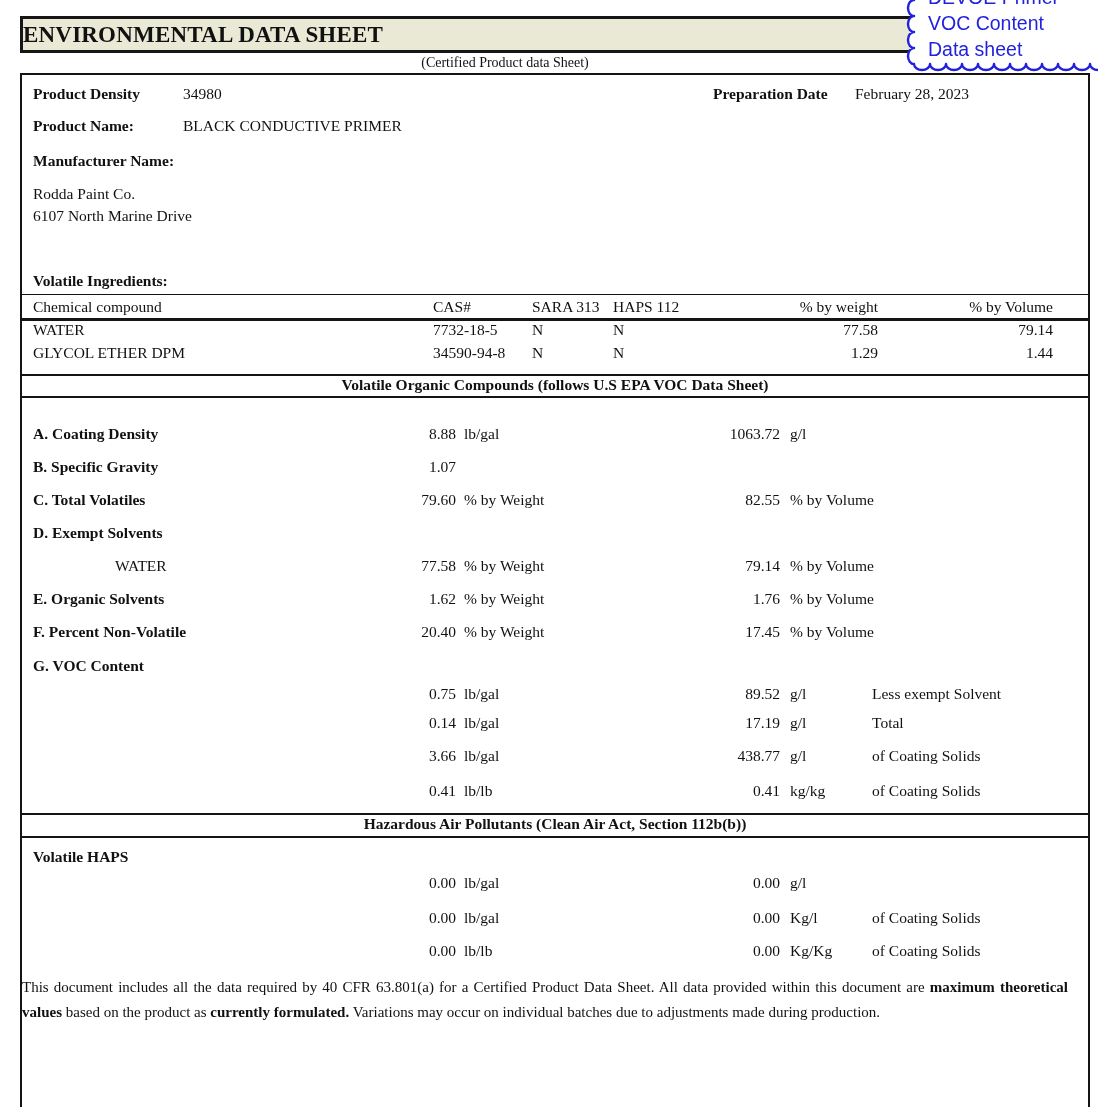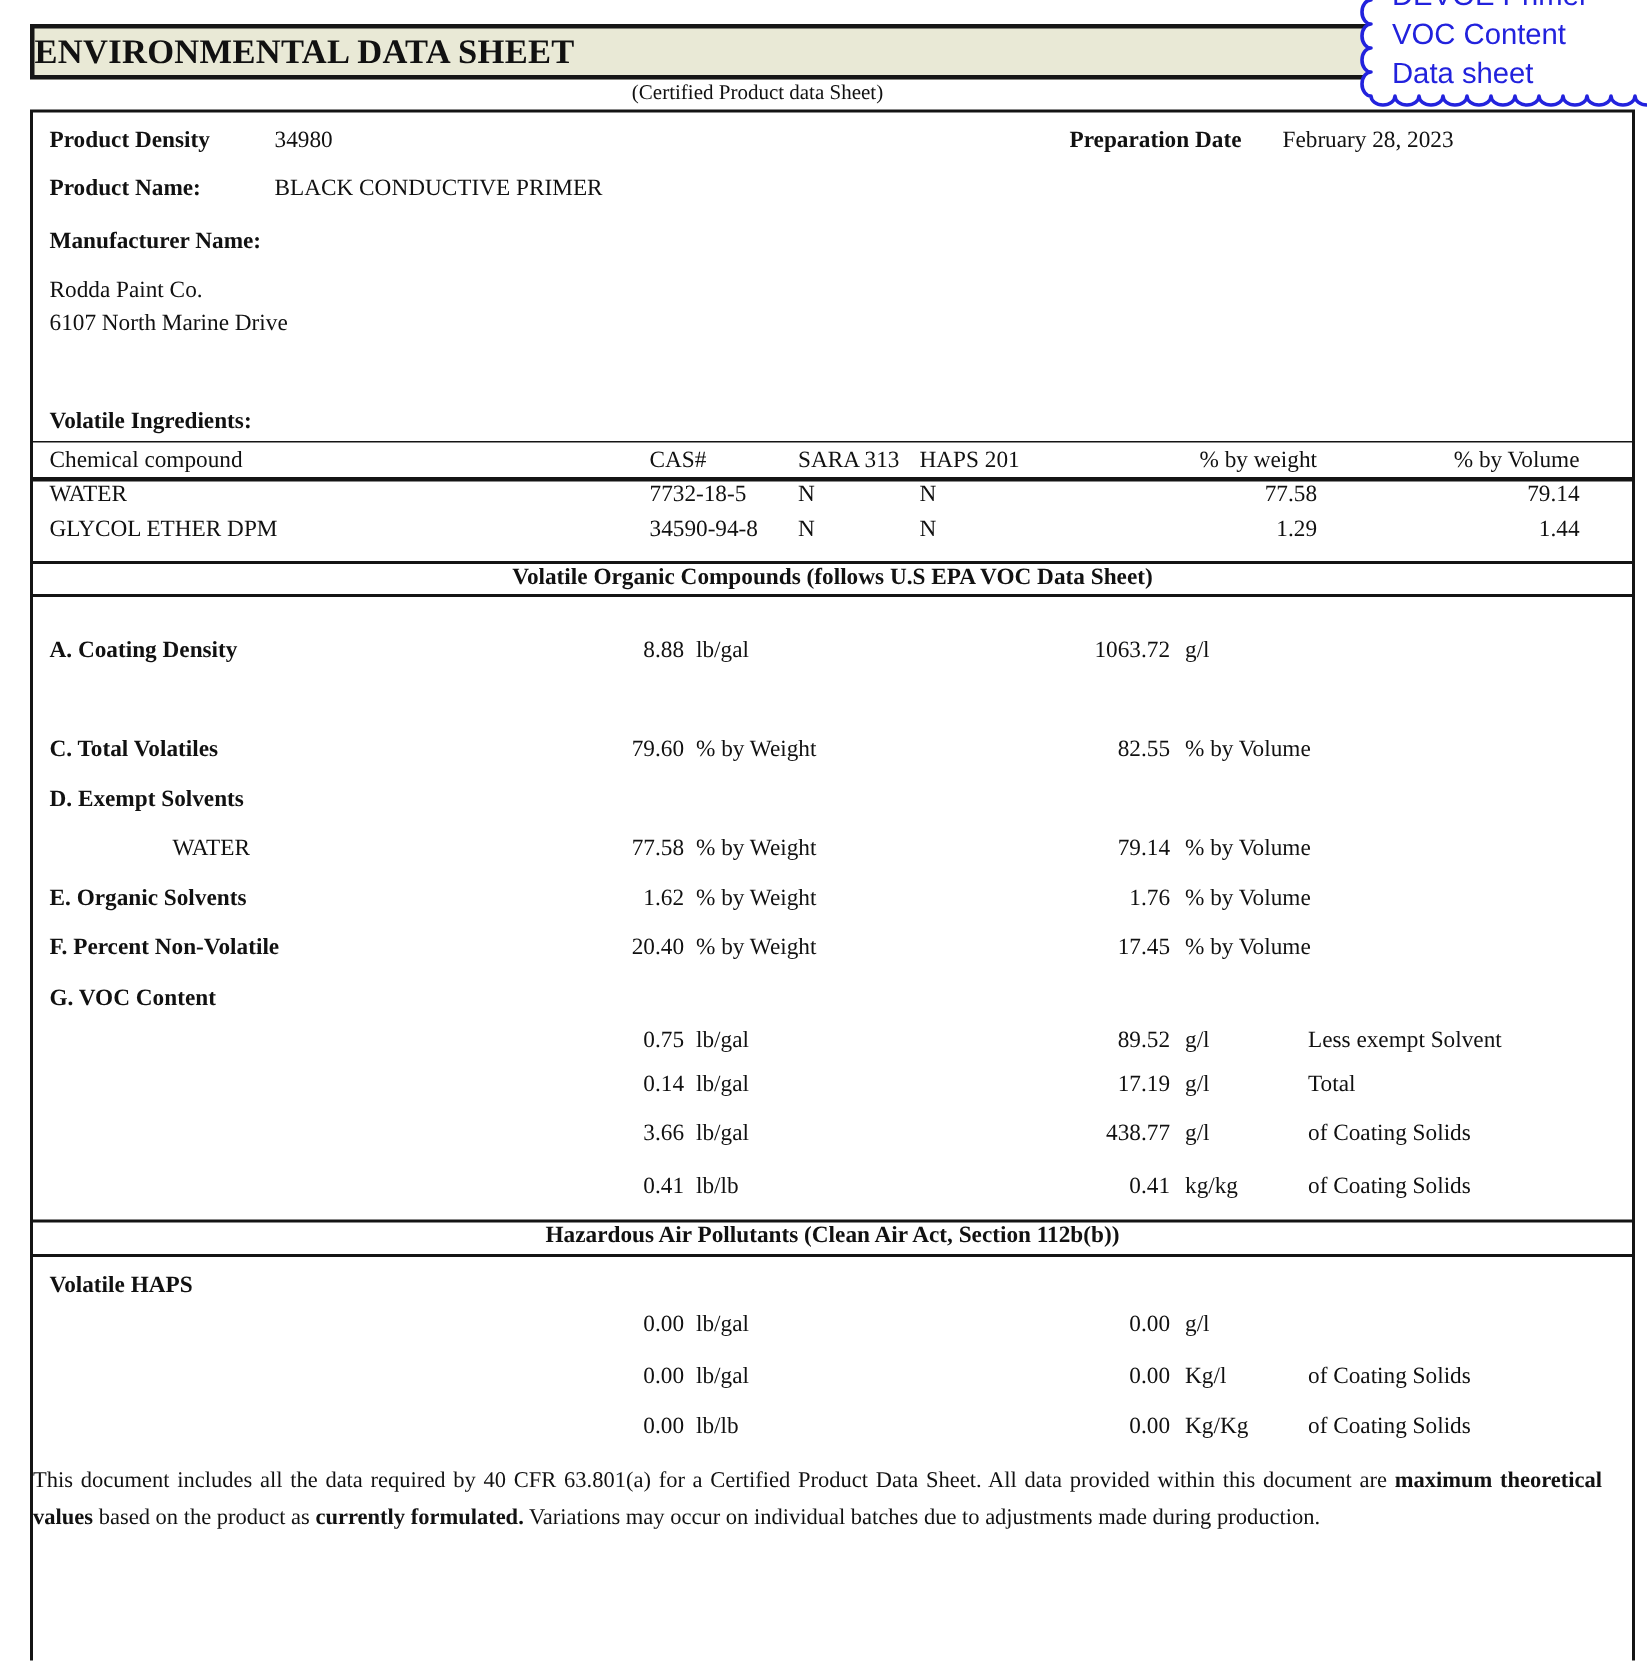--- a/index.html
+++ b/index.html
@@ -89,21 +89,21 @@
   </div>
 
   <div class="abs trow fs" style="top:272px">
     <span class="lab b">Volatile Ingredients:</span>
   </div>
   <div class="abs hline" style="top:294px"></div>
   <div class="abs trow fs" style="top:298px">
     <span class="c-compound">Chemical compound</span>
     <span class="c-cas">CAS#</span>
     <span class="c-sara">SARA 313</span>
-    <span class="c-haps">HAPS 201</span>
+    <span class="c-haps">HAPS 112</span>
     <span class="c-wt">% by weight</span>
     <span class="c-vol">% by Volume</span>
   </div>
   <div class="abs hline3" style="top:318px"></div>
   <div class="abs trow fs" style="top:321px">
     <span class="c-compound">WATER</span>
     <span class="c-cas">7732-18-5</span>
     <span class="c-sara">N</span>
     <span class="c-haps">N</span>
     <span class="c-wt">77.58</span>
@@ -121,20 +121,24 @@
   <div class="abs hline2" style="top:374px"></div>
   <div class="abs band-title fs b" style="top:376px">Volatile Organic Compounds (follows U.S EPA VOC Data Sheet)</div>
   <div class="abs hline2" style="top:396px"></div>
 
   <div class="abs trow fs" style="top:425px">
     <span class="lab b">A. Coating Density</span>
     <span class="num1">8.88</span>
     <span class="unit1">lb/gal</span>
     <span class="num2">1063.72</span>
     <span class="unit2">g/l</span>
+  </div>
+  <div class="abs trow fs" style="top:458px">
+    <span class="lab b">B. Specific Gravity</span>
+    <span class="num1">1.07</span>
   </div>
   <div class="abs trow fs" style="top:491px">
     <span class="lab b">C. Total Volatiles</span>
     <span class="num1">79.60</span>
     <span class="unit1">% by Weight</span>
     <span class="num2">82.55</span>
     <span class="unit2">% by Volume</span>
   </div>
   <div class="abs trow fs" style="top:524px">
     <span class="lab b">D. Exempt Solvents</span>

